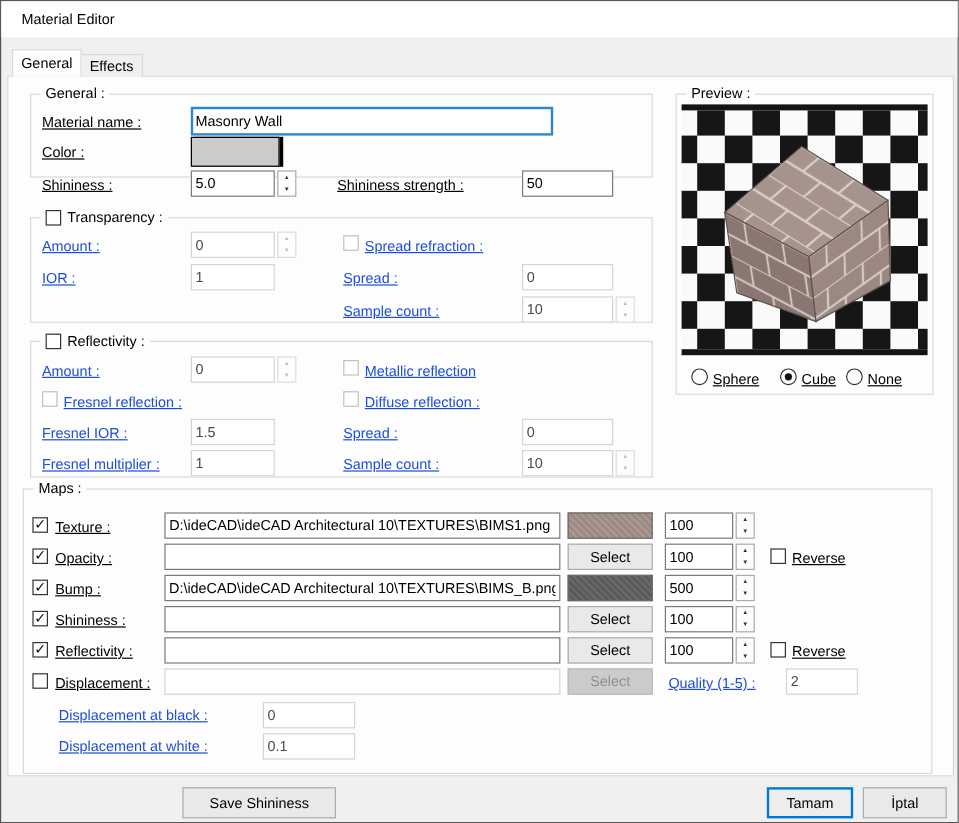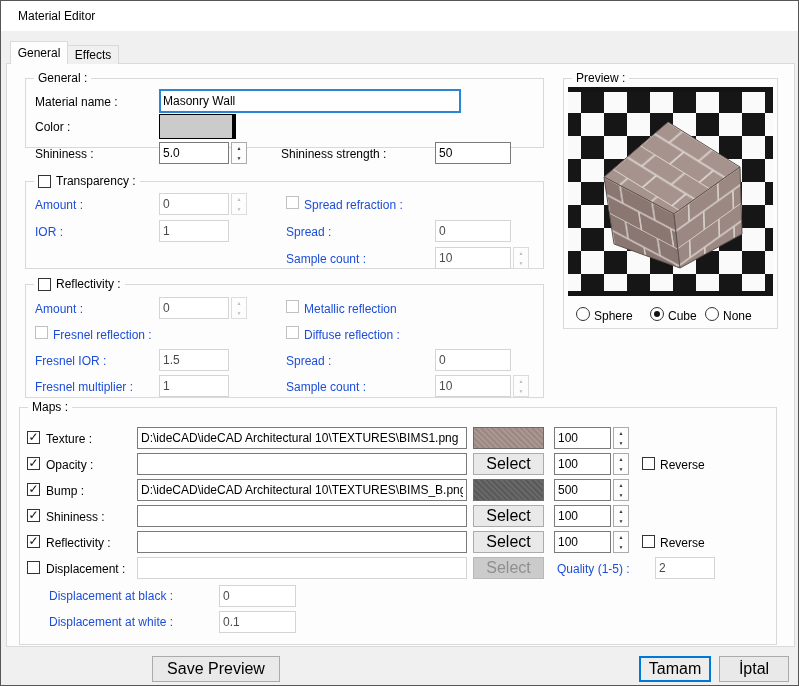--- a/index.html
+++ b/index.html
@@ -7,36 +7,36 @@
   .dialog{position:relative;width:799px;height:686px;background:#f0f0f0;border:1px solid #565656;box-sizing:border-box;overflow:hidden;font-size:12px;color:#000;}
   .titlebar{position:absolute;left:0;top:0;width:100%;height:30px;background:#ffffff;padding-left:39px;}
   .title{position:absolute;left:17px;top:8px;font-size:12px;color:#000;}
   .close{position:absolute;right:6px;top:0;width:40px;height:29px;display:flex;align-items:center;justify-content:center;font-size:14px;color:#333;cursor:default;}
   .tab{position:absolute;border:1px solid #d9d9d9;border-bottom:none;box-sizing:border-box;text-align:center;z-index:3;}
   .tab.sel{left:9px;top:40px;width:58px;height:23px;background:#fdfdfd;line-height:22px;}
   .tab.unsel{left:67px;top:44px;width:51px;height:19px;background:#f0f0f0;line-height:18px;border-left:none;}
   .tabpage{position:absolute;left:5px;top:62px;width:789px;height:584px;background:#fdfdfd;border:1px solid #d9d9d9;box-sizing:border-box;z-index:1;}
   .group{position:absolute;border:1px solid #d9d9d9;box-sizing:border-box;z-index:2;}
   .legend{position:absolute;top:-8px;left:8px;background:#fdfdfd;padding:0 4px;display:flex;align-items:center;gap:5px;white-space:nowrap;}
-  .lbl{position:absolute;white-space:nowrap;z-index:4;line-height:14px;}
+  .lbl{position:absolute;white-space:nowrap;z-index:4;line-height:14px;text-decoration:underline;}
   .dis{color:#1d4ed8;}
   .fld{position:absolute;box-sizing:border-box;border:1px solid #7a7a7a;background:#fff;font-family:"Liberation Sans",sans-serif;font-size:12px;padding:0 3px;color:#000;z-index:4;outline:none;}
   .fld.gray{border-color:#d4d4d4;color:#4a4a4a;}
   .fld.focus{border:2px solid #2a86d4;padding:0 2px;}
   .spin{position:absolute;width:16px;height:22px;border:1px solid #ababab;background:#fdfdfd;box-sizing:border-box;display:flex;flex-direction:column;z-index:4;}
   .spin span{flex:1;display:flex;align-items:center;justify-content:center;font-size:5px;line-height:1;color:#333;}
   .spin.gray{border-color:#dcdcdc;}
   .spin.gray span{color:#bdbdbd;}
   .chk{position:absolute;width:13px;height:13px;border:1px solid #333;background:#fff;box-sizing:border-box;display:flex;align-items:center;justify-content:center;z-index:4;}
   .chk.gray{border-color:#c0c0c0;}
   .chk .mk{font-size:12px;line-height:1;color:#111;margin-top:-2px;}
   .chk.inlegend{position:static;flex:none;}
   .radio{position:absolute;width:14px;height:14px;border:1px solid #333;border-radius:50%;background:#fff;box-sizing:border-box;z-index:4;}
   .radio.sel::after{content:"";position:absolute;left:3px;top:3px;width:6px;height:6px;border-radius:50%;background:#111;}
-  .btn{position:absolute;background:#e9e9e9;border:1px solid #ababab;box-sizing:border-box;display:flex;align-items:center;justify-content:center;font-size:16px;z-index:4;cursor:default;}
+  .btn{position:absolute;background:#e9e9e9;border:1px solid #ababab;box-sizing:border-box;display:flex;align-items:center;justify-content:center;font-size:12px;z-index:4;cursor:default;}
   .btn.default{border:2px solid #0078d7;background:#ededed;}
   .btn.graybtn{background:#cbcbcb;color:#8f8f8f;border-color:#b9b9b9;}
   .mapswatch{position:absolute;box-sizing:border-box;border:1px solid #6b6b6b;z-index:4;}
   .mapswatch.texnoise{background-image:repeating-linear-gradient(45deg,rgba(255,255,255,0.06) 0 2px,rgba(0,0,0,0.06) 2px 4px);}
   .colorbtn{position:absolute;width:74px;height:25px;background:#cbcbcb;border:1px solid #000;box-shadow:3px 0 0 #000;box-sizing:border-box;z-index:4;}
   .checker{position:absolute;left:567px;top:86px;width:205px;height:209px;box-sizing:border-box;z-index:4;
     border-top:5px solid #141414;border-bottom:5px solid #141414;
     background:repeating-conic-gradient(#161616 0% 25%,#fafafa 0% 50%);
     background-size:46px 46px;background-position:-10px -2px;}
   .cubewrap{position:absolute;left:0;top:0;width:205px;height:199px;}
@@ -231,17 +231,17 @@
       <polygon points="106,122 172,75 174,142 112,176" fill="url(#pRight)" stroke="#5f524e" stroke-width="1"></polygon>
     </svg>
   </div>
   <span class="radio" style="left:575px;top:306px;"></span>
   <span class="lbl" style="left:593px;top:308px;">Sphere</span>
   <span class="radio sel" style="left:649px;top:306px;"></span>
   <span class="lbl" style="left:667px;top:308px;">Cube</span>
   <span class="radio" style="left:704px;top:306px;"></span>
   <span class="lbl" style="left:722px;top:308px;">None</span>
 
-  <div class="btn" style="left:151px;top:655px;width:128px;height:26px;">Save Preview</div>
+  <div class="btn" style="left:151px;top:655px;width:128px;height:26px;">Save Shininess</div>
   <div class="btn default" style="left:638px;top:655px;width:72px;height:26px;">Tamam</div>
   <div class="btn" style="left:718px;top:655px;width:70px;height:26px;">İptal</div>
 
 </div>
 
 </body></html>

